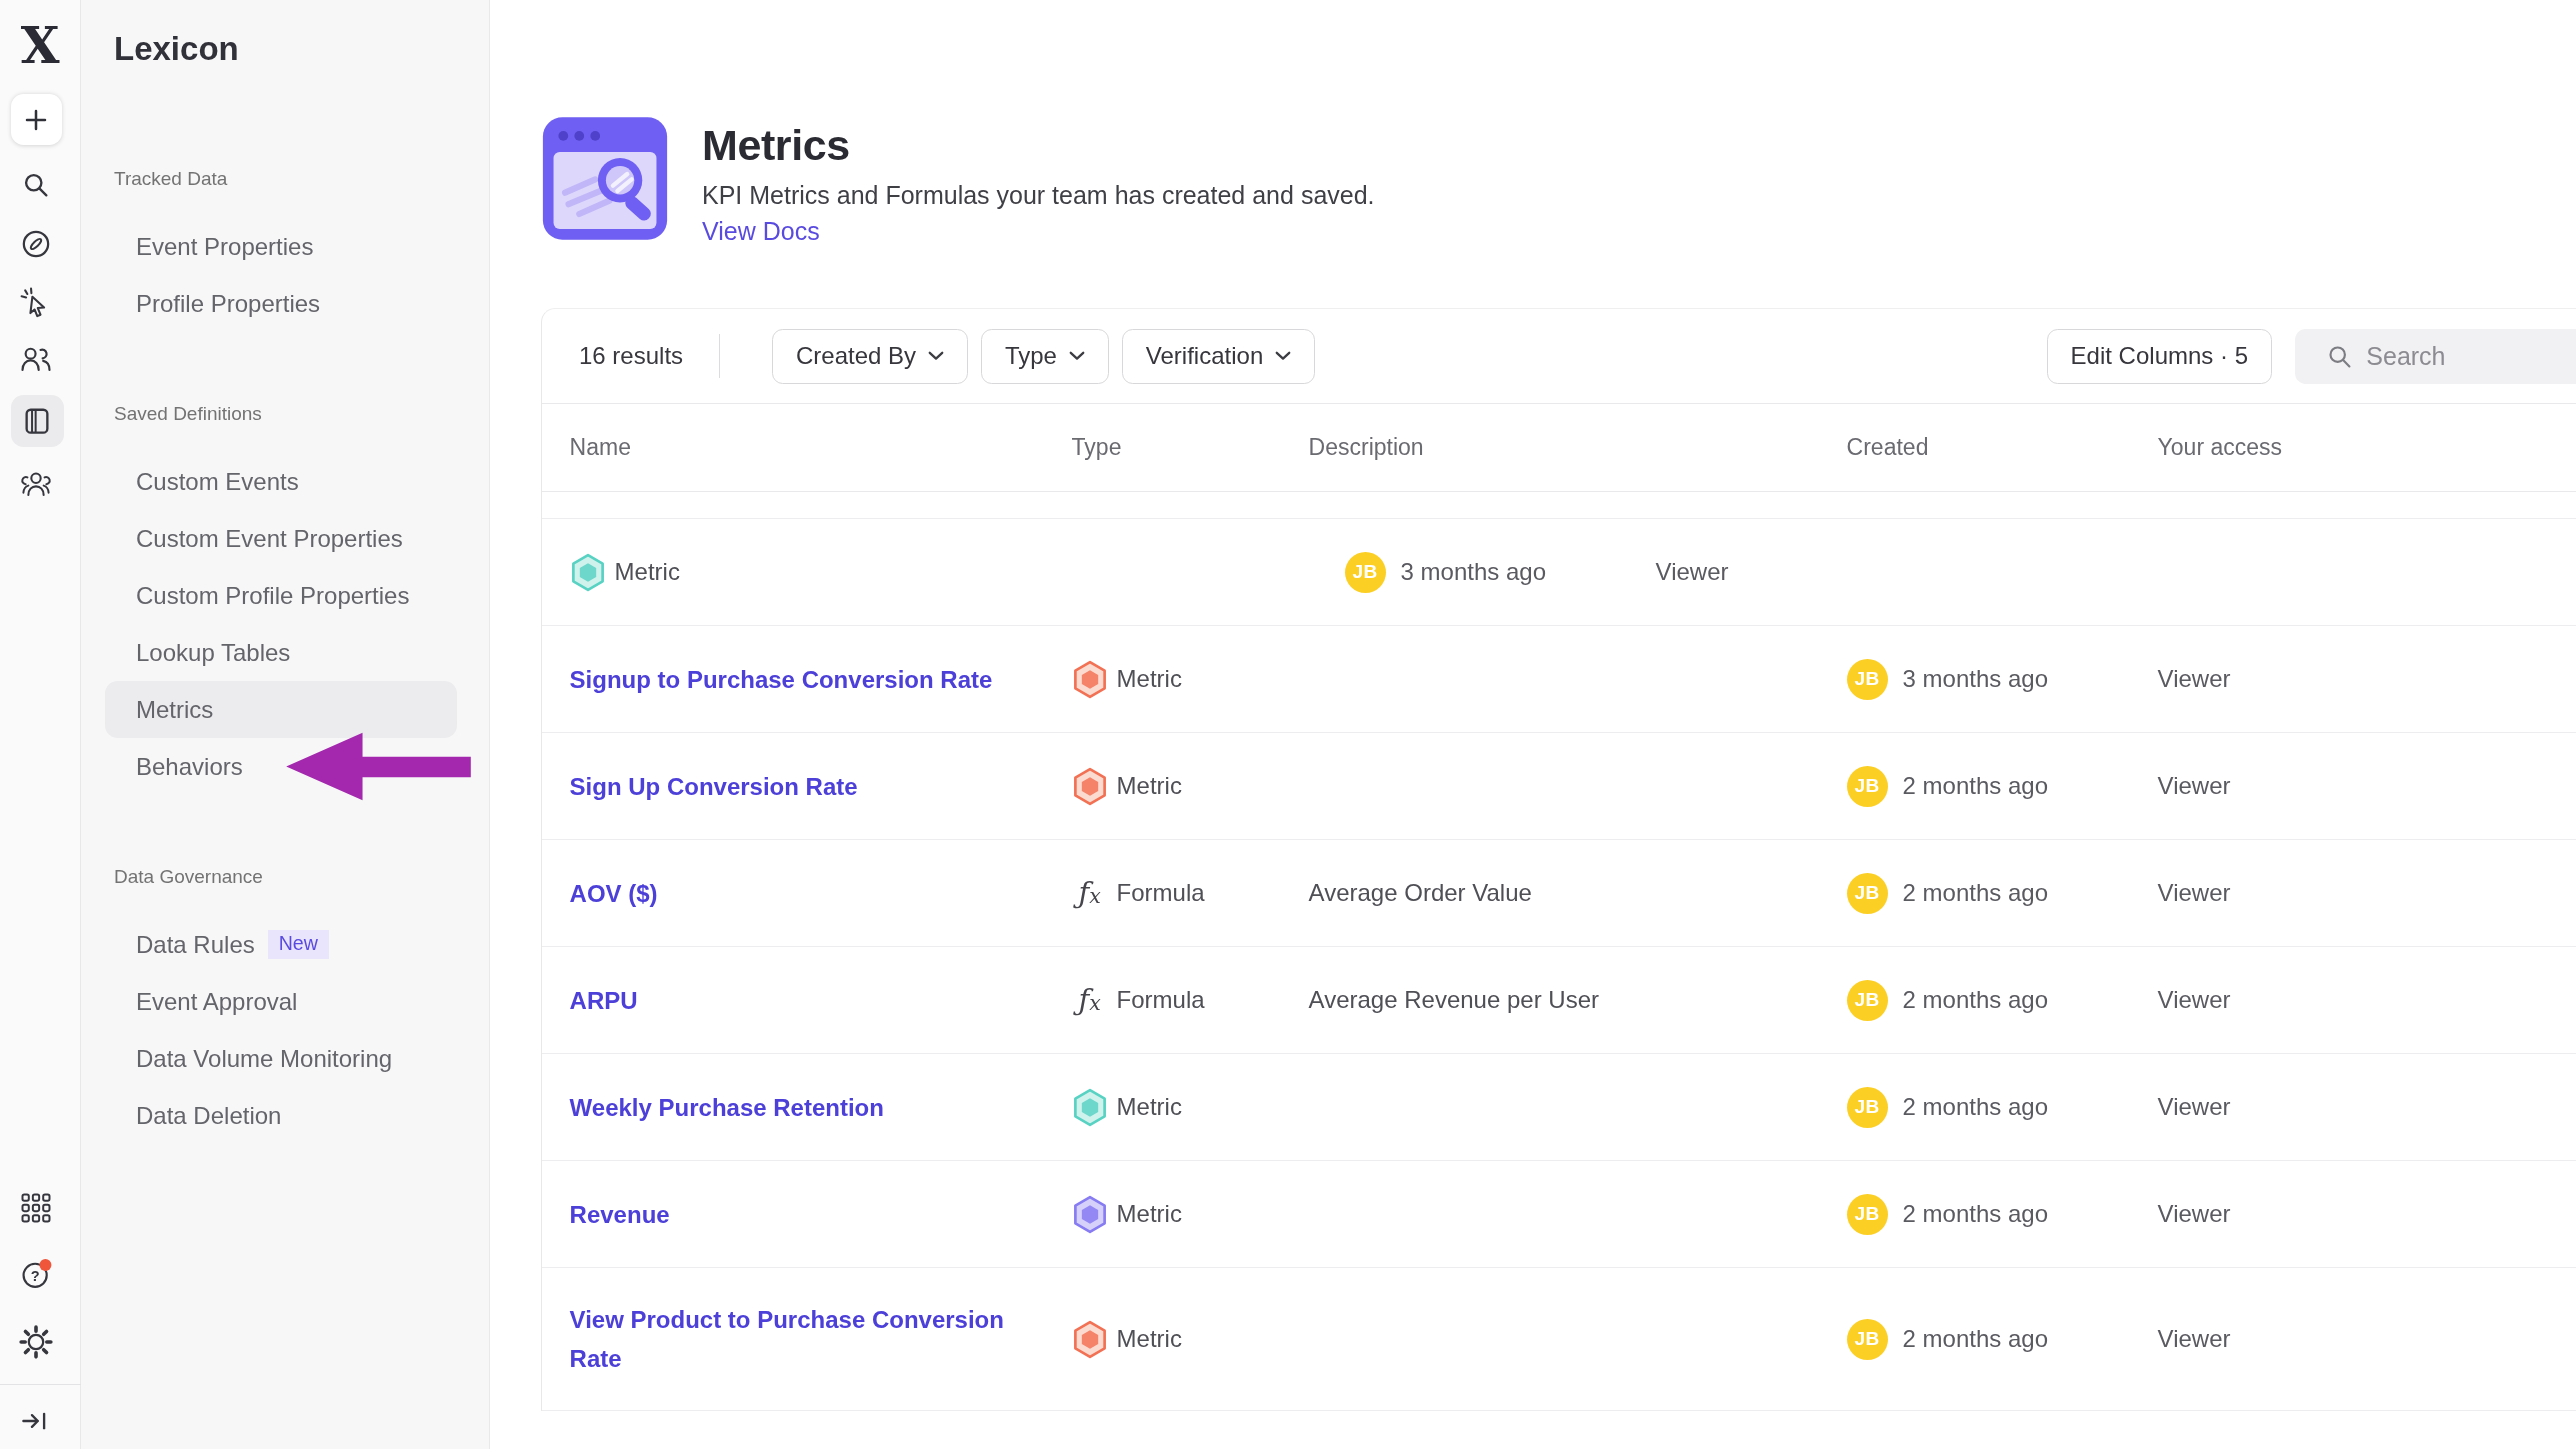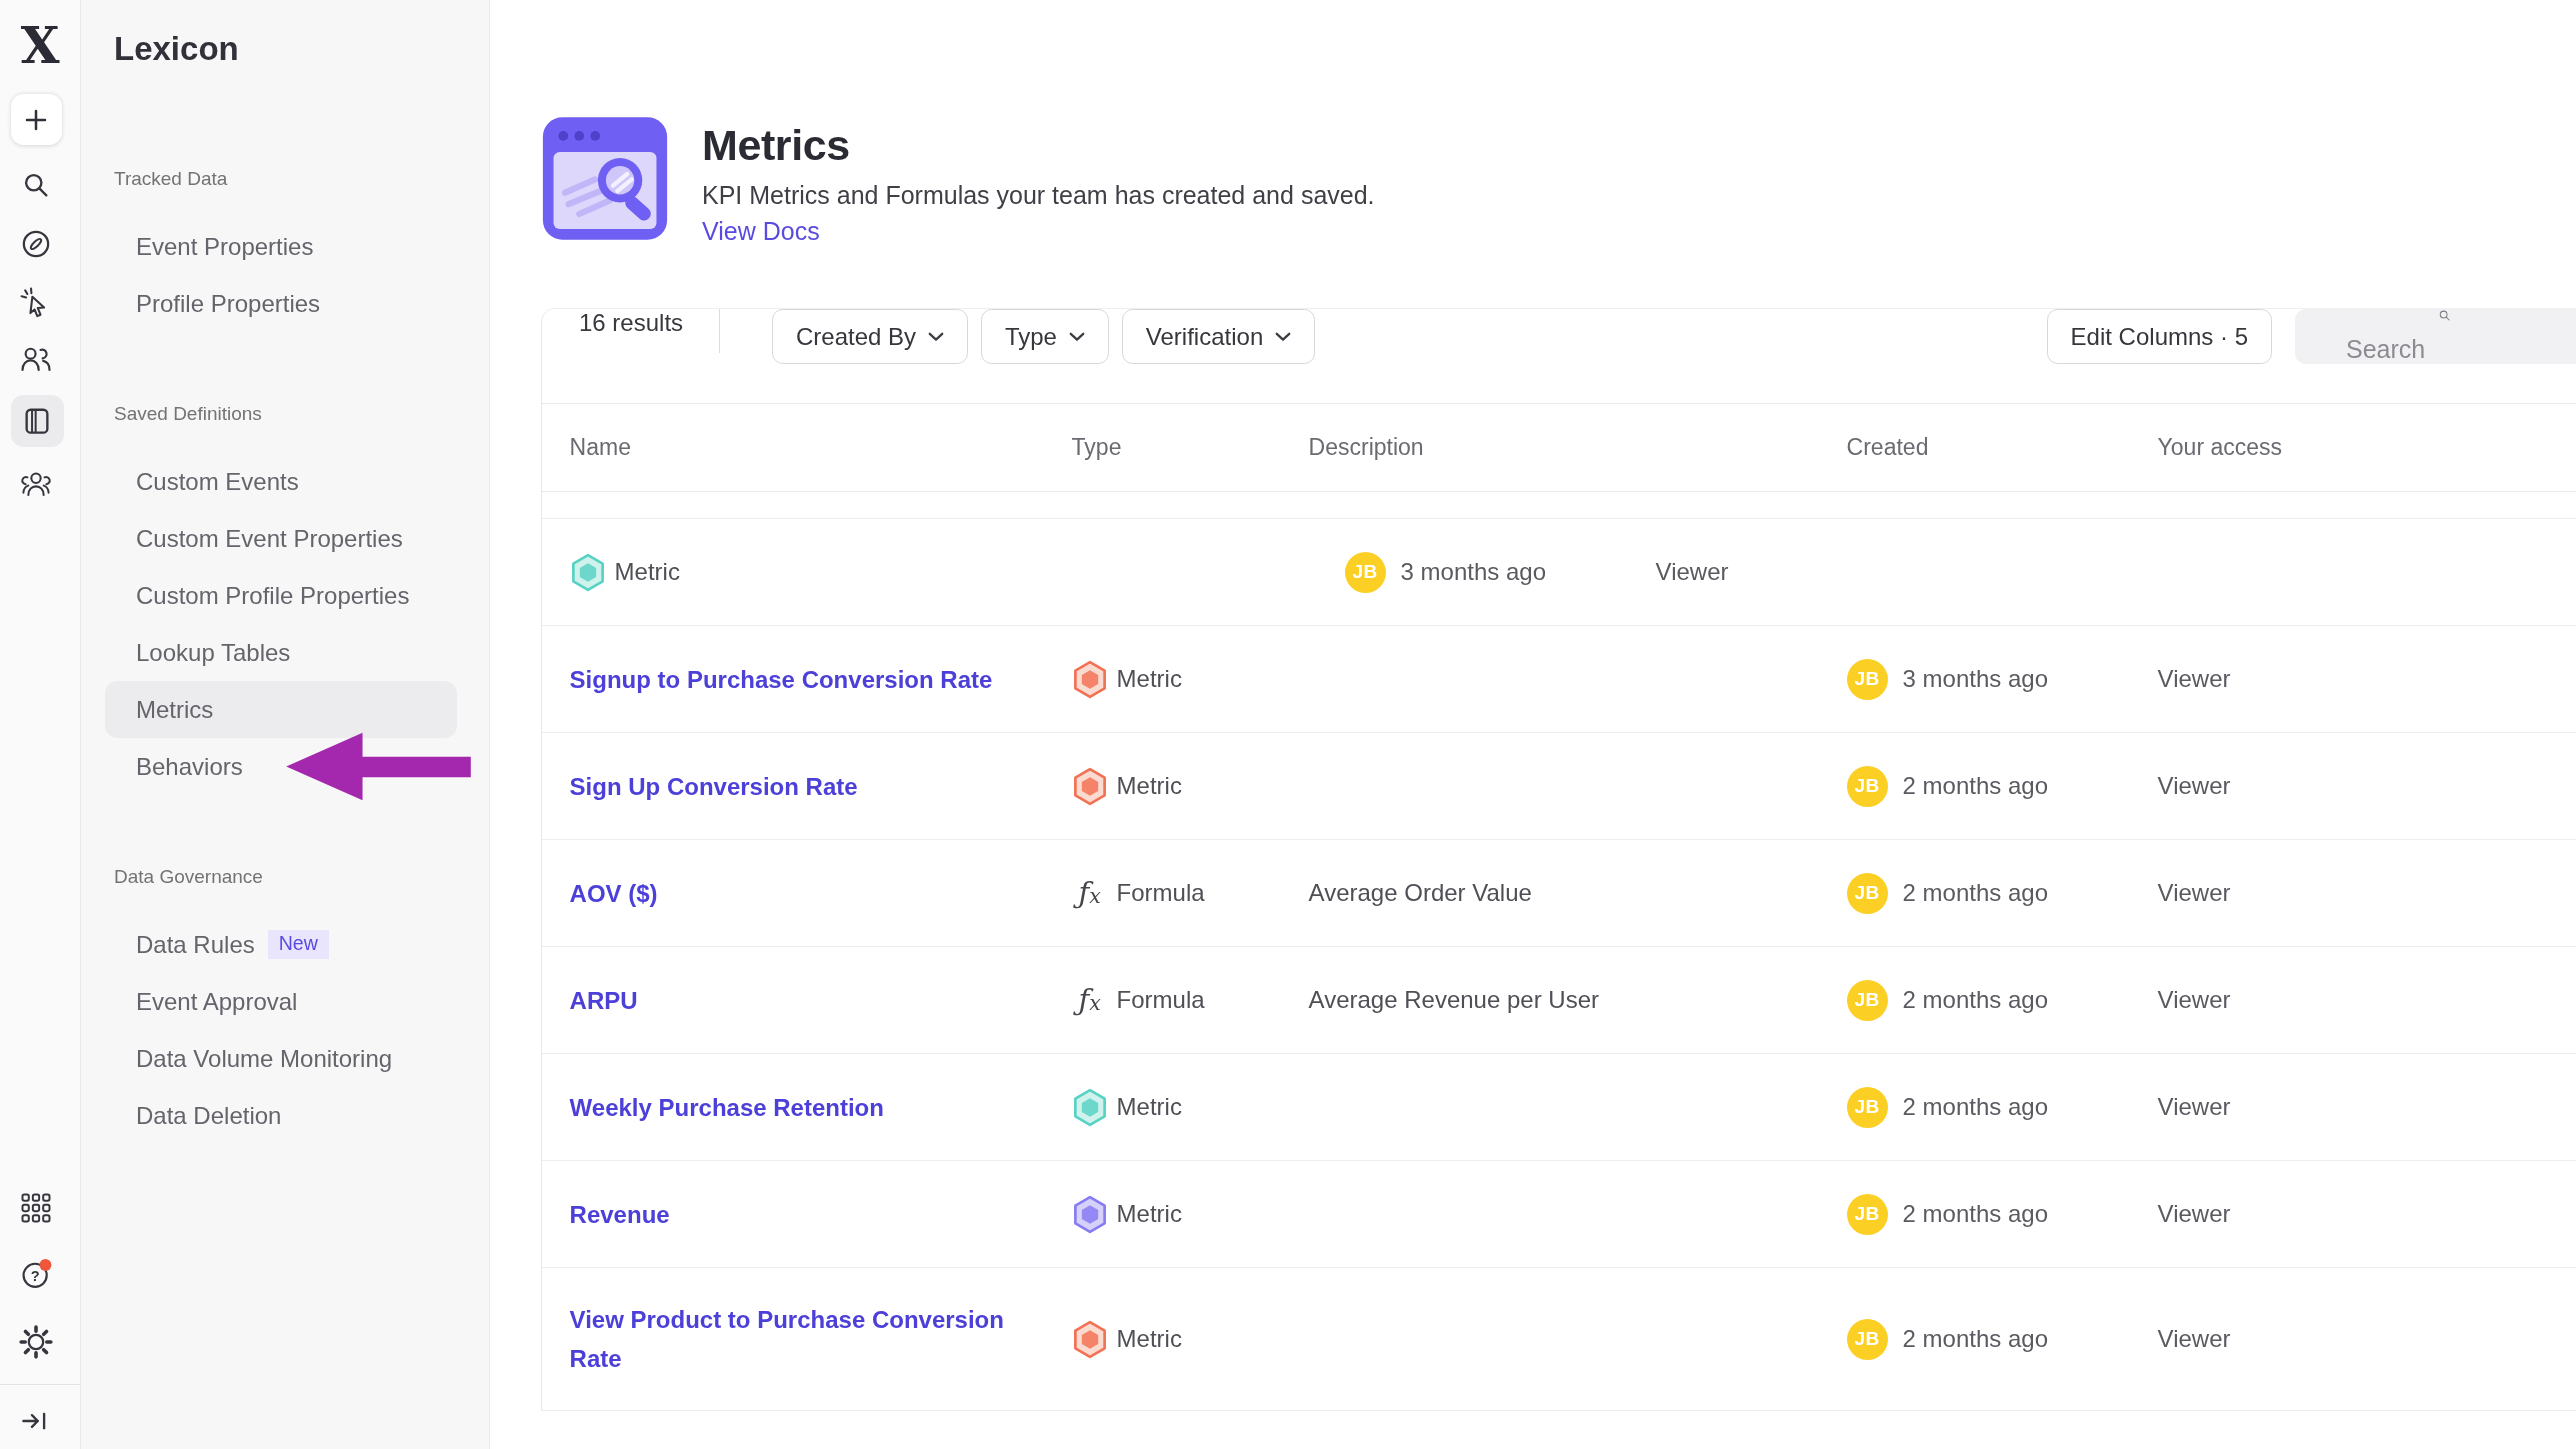--- a/index.html
+++ b/index.html
@@ -41,31 +41,31 @@
   .page-header { display:flex; gap:34px; padding:116px 0 0 52px; }
   .app-icon { flex:0 0 126px; }
   .page-title { font-size:43px; font-weight:700; color:#2b2b33; line-height:48px; margin-top:5.3px; letter-spacing:-0.4px; }
   .page-desc { margin-top:10.7px; font-size:25px; color:#3f3f46; line-height:30px; }
   .docs-link { margin-top:6.2px; font-size:25px; color:#5a4be0; font-weight:500; line-height:30px;
     display:inline-block; cursor:pointer; }
 
   .card { margin:62px 0 0 51px; width:2035px; border-left:0.9px solid #e8e8ea;
     border-top:0.9px solid #efeff0; border-top-left-radius:14.2px; }
 
-  .toolbar { height:94px; display:flex; padding-left:37px; }
+  .toolbar { height:94px; display:flex; align-items:center; padding-left:37px; }
   .results { font-size:24px; font-weight:500; color:#38383e; }
   .tdivider { width:0.9px; height:44px; background:#dcdcde; margin:0 52px 0 36px; }
   .btn { height:55px; display:flex; align-items:center; gap:11.6px; padding:0 23px;
     background:#fff; border:1.4px solid #d8d8da; border-radius:10.7px;
     font-size:24px; font-weight:500; color:#36363c; cursor:pointer; white-space:nowrap; }
   .btn + .btn { margin-left:13.3px; }
   .spacer { flex:1; }
   .editcols { margin-right:23px; }
   .search { width:281px; height:55px; background:#f1f1f3; border-radius:10.7px 0 0 10.7px;
-    display:flex; align-items:center; gap:13.3px; padding-left:17px;flex-direction:column; }
+    display:flex; align-items:center; gap:13.3px; padding-left:31px; }
   .search input { border:none; outline:none; background:transparent; font-size:25px;
     color:#3a3a40; width:196px; font-family:"Liberation Sans", sans-serif; }
   .search input::placeholder { color:#8b8b91; }
 
   .thead { height:89px; display:flex; align-items:center; padding-left:27.6px;
     border-top:0.9px solid #e9e9eb; border-bottom:0.9px solid #e9e9eb;
     font-size:23px; color:#6a6a71; }
   .c-name { width:502px; } .c-type { width:237px; } .c-desc { width:538px; }
   .c-created { width:311px; } .c-access { flex:1; }
   .sliver { height:27px; border-bottom:0.9px solid #ededef; }

